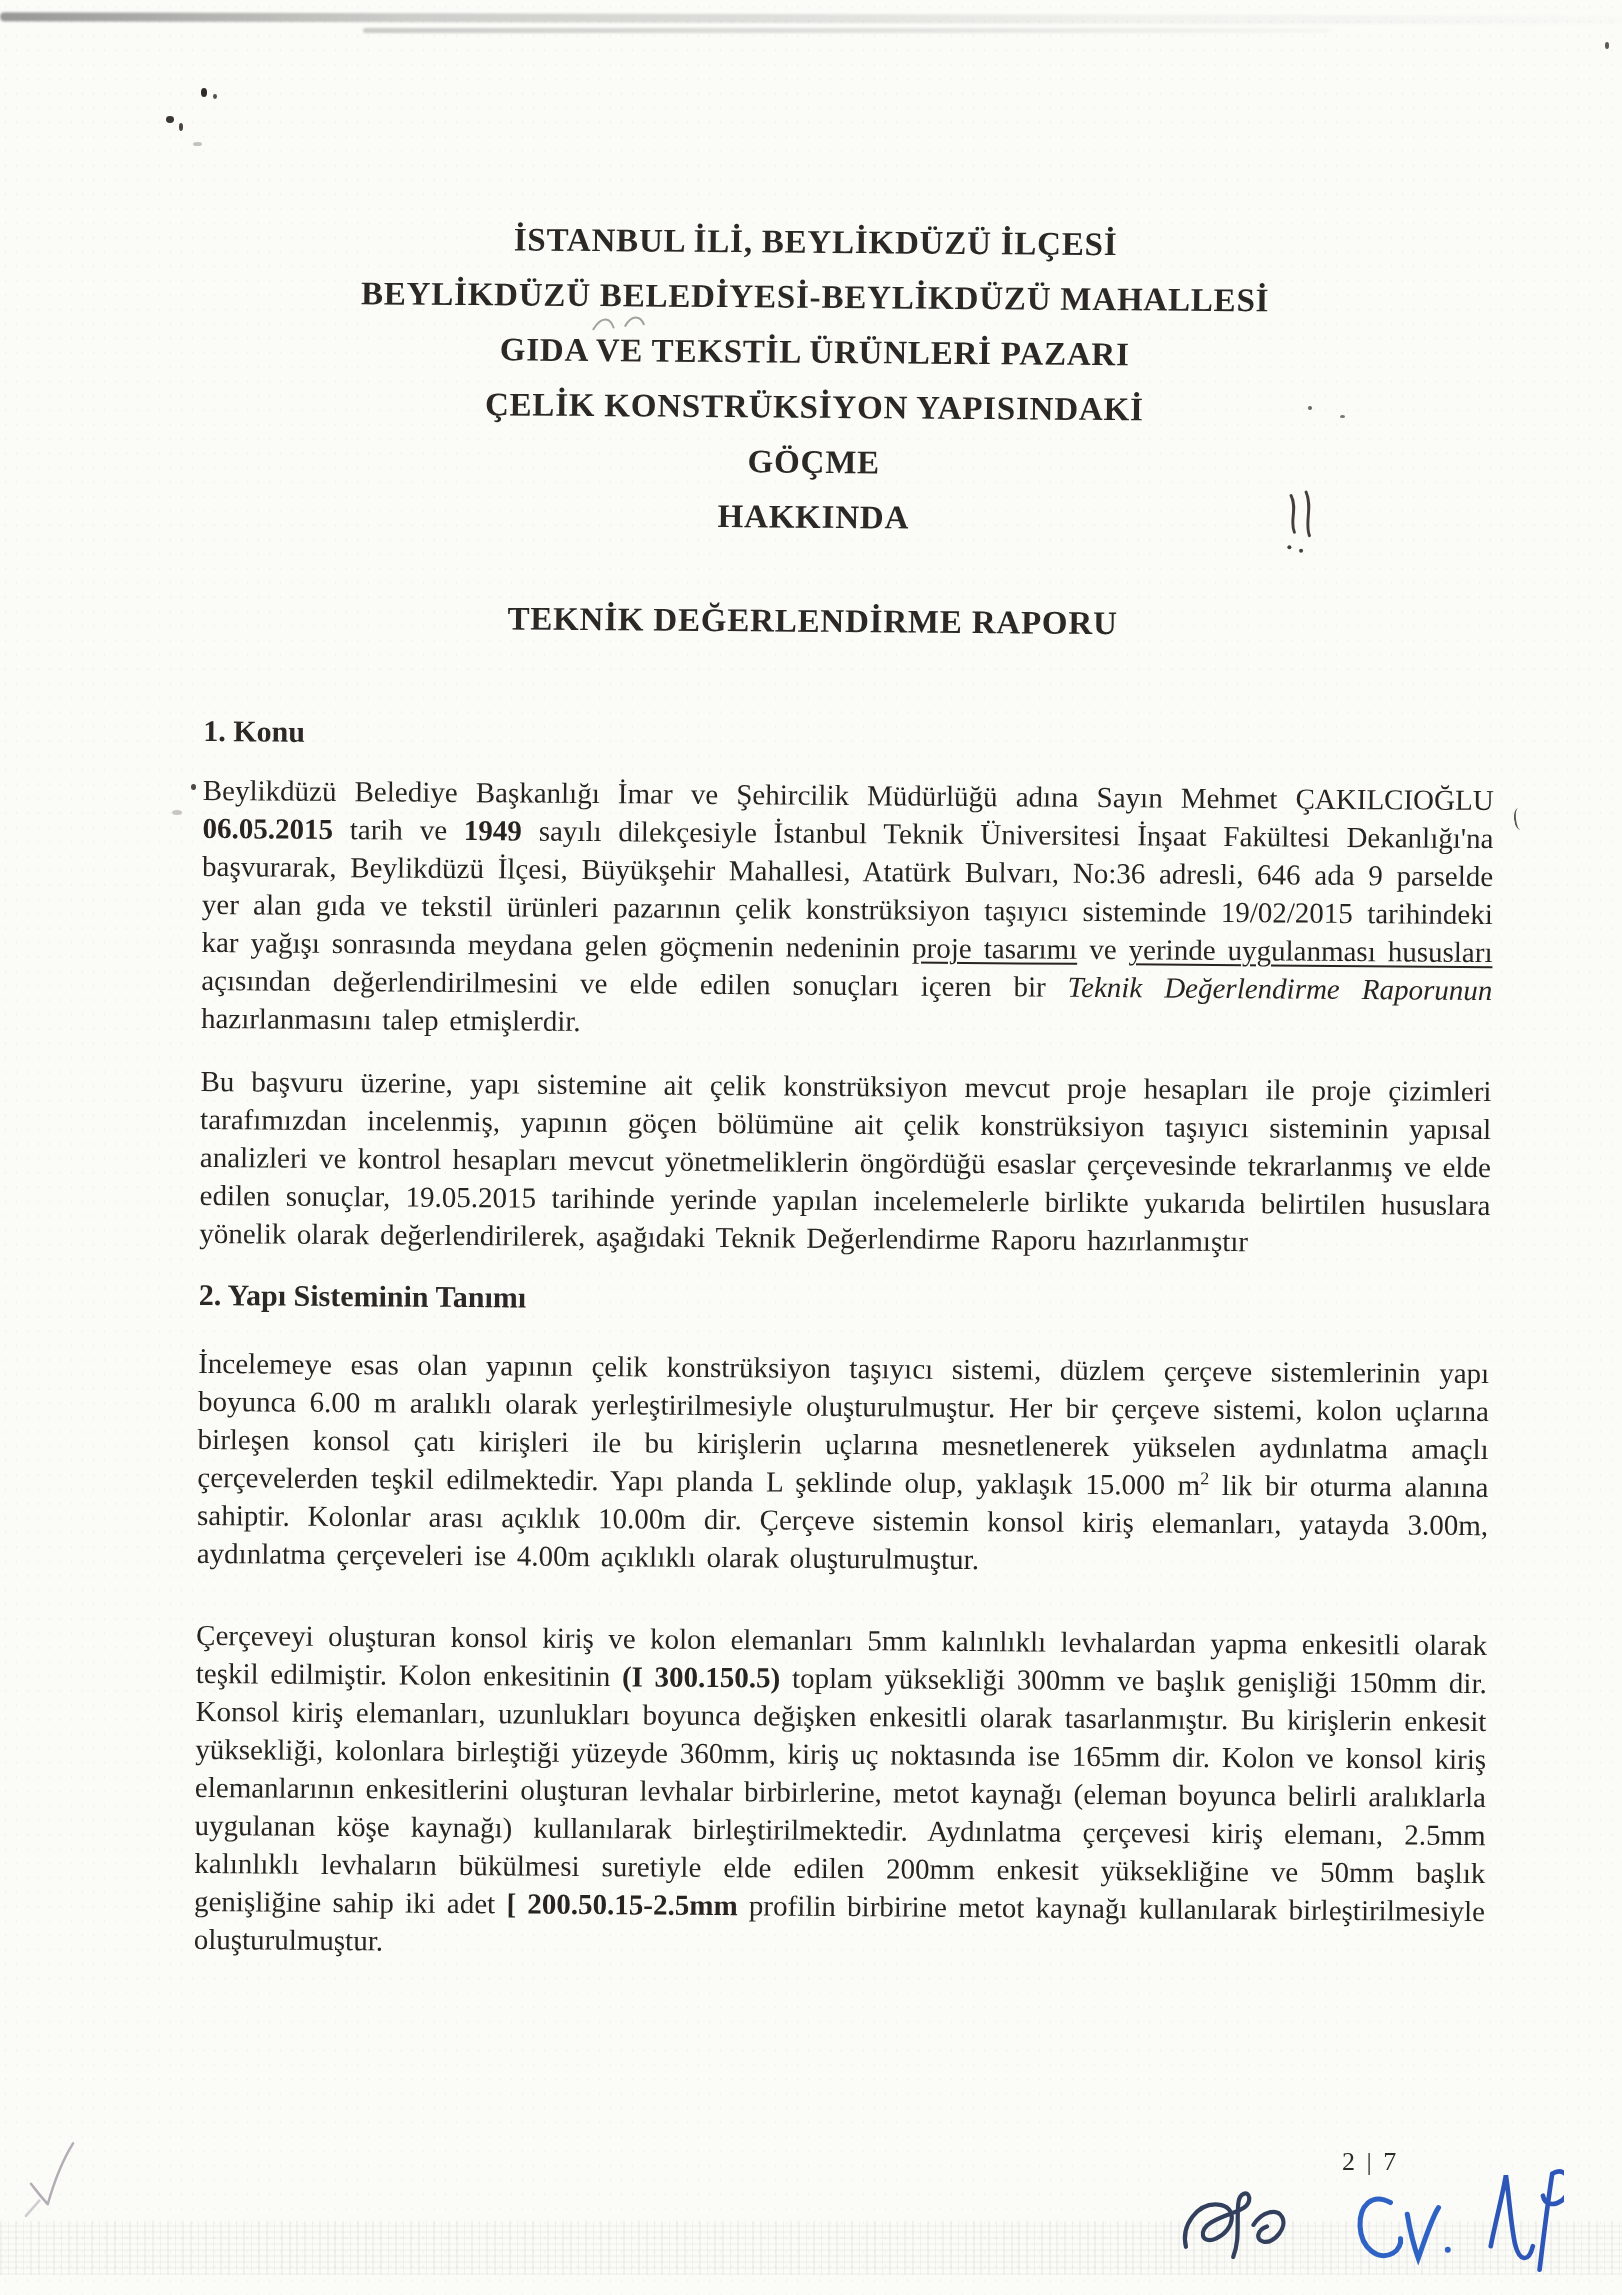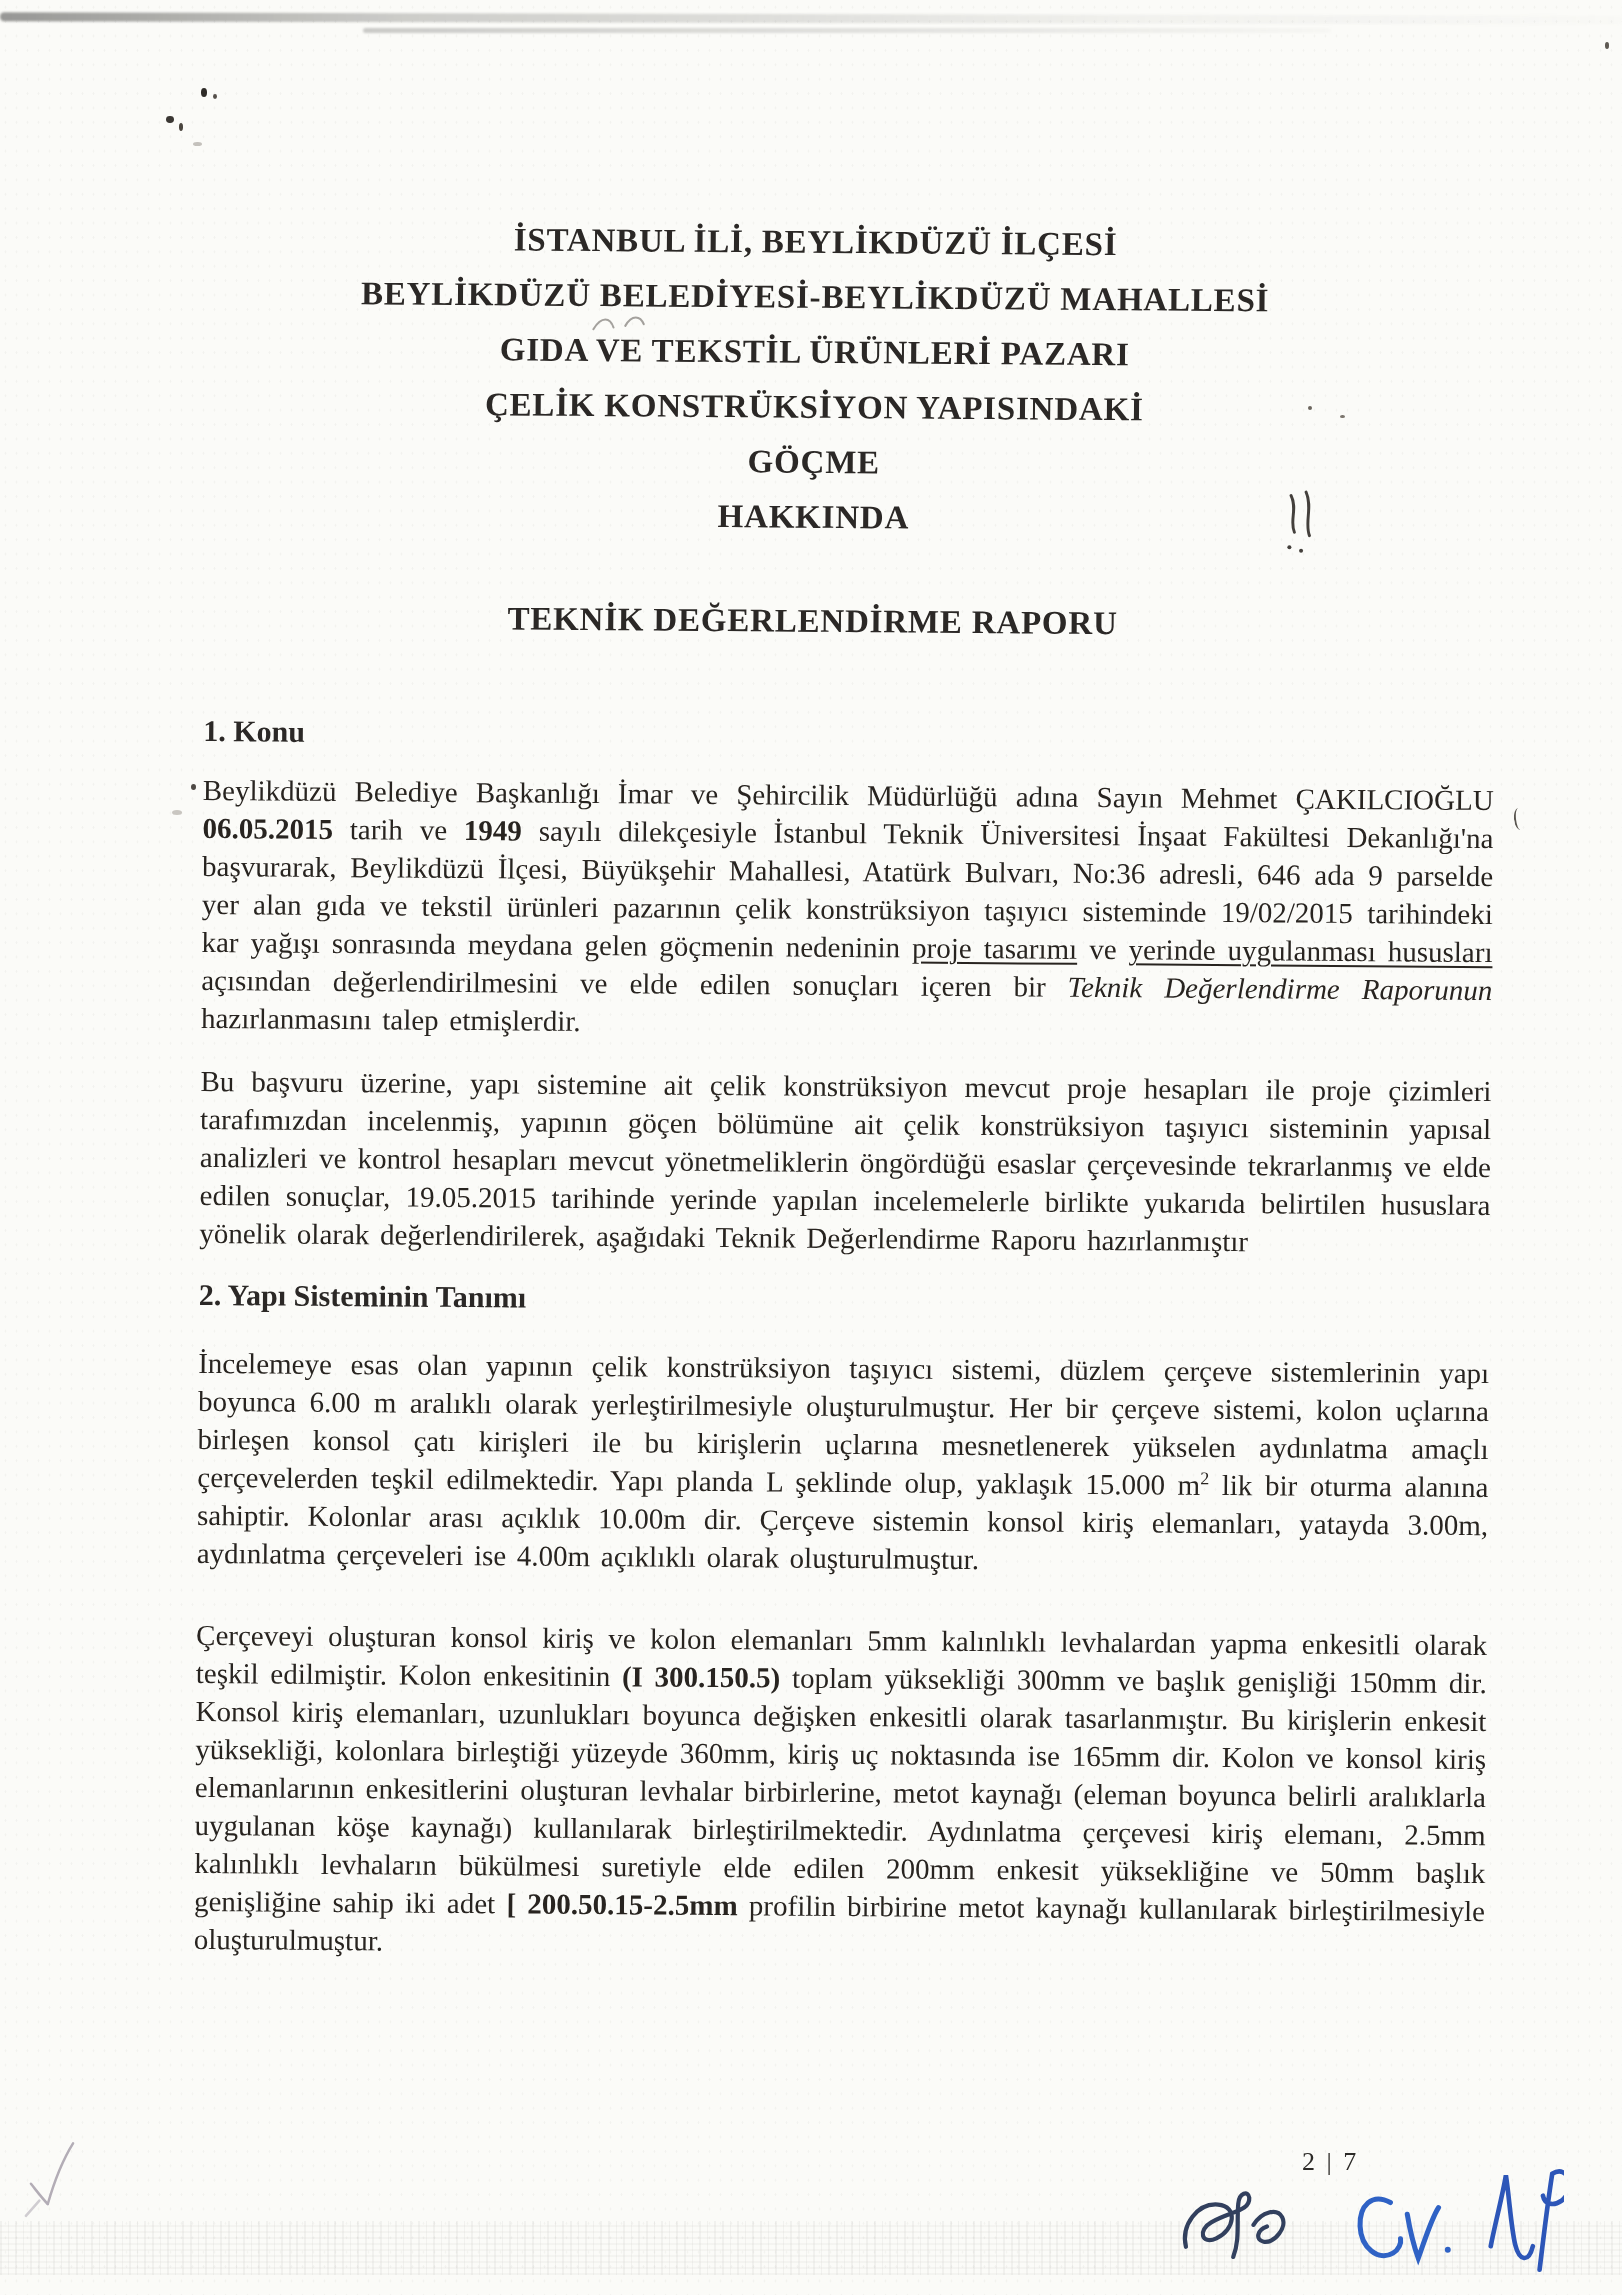--- a/index.html
+++ b/index.html
@@ -52,21 +52,21 @@
     word-spacing:3.4px;color:#282420;
   }
   .par sup{font-size:.62em;line-height:0;}
   .par .u{text-decoration:underline;text-underline-offset:4.2px;text-decoration-thickness:1.7px;}
   .p1{margin-top:20px;}
   .p2{margin-top:25px;}
   .p3{margin-top:29px;}
   .p4{margin-top:44px;}
   
   .page-num{
-    position:absolute;left:1302px;top:2147px;font-size:26px;letter-spacing:2.5px;color:#2c2a27;
+    position:absolute;left:1342px;top:2147px;font-size:26px;letter-spacing:2.5px;color:#2c2a27;
   }
   .sig{position:absolute;}
   .hand{position:absolute;}
 </style>
 </head>
 <body>
 
 <div class="grain"></div>
 <div class="scan-top-line"></div>
 <div class="scan-top-line2"></div>

